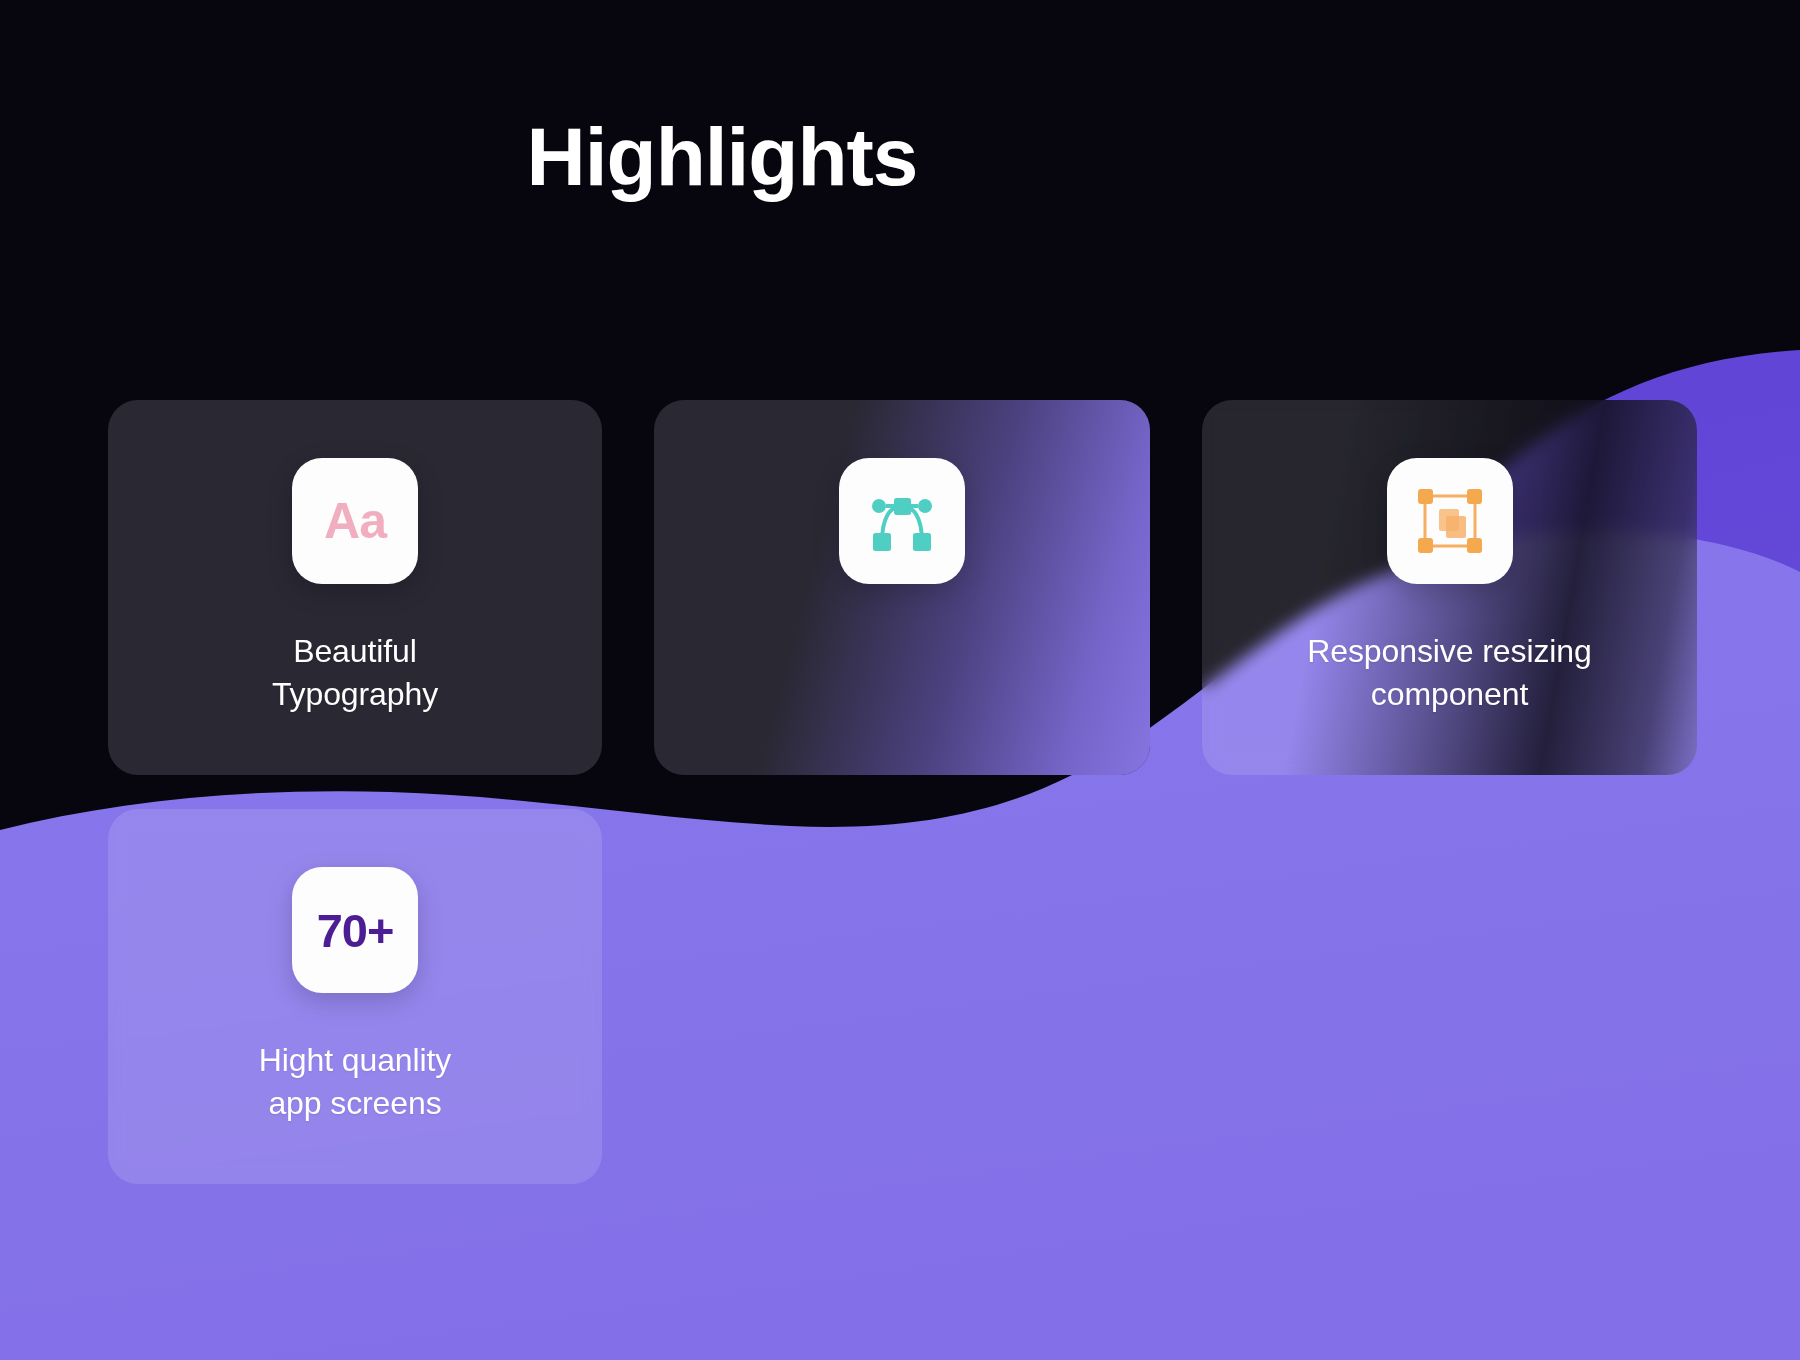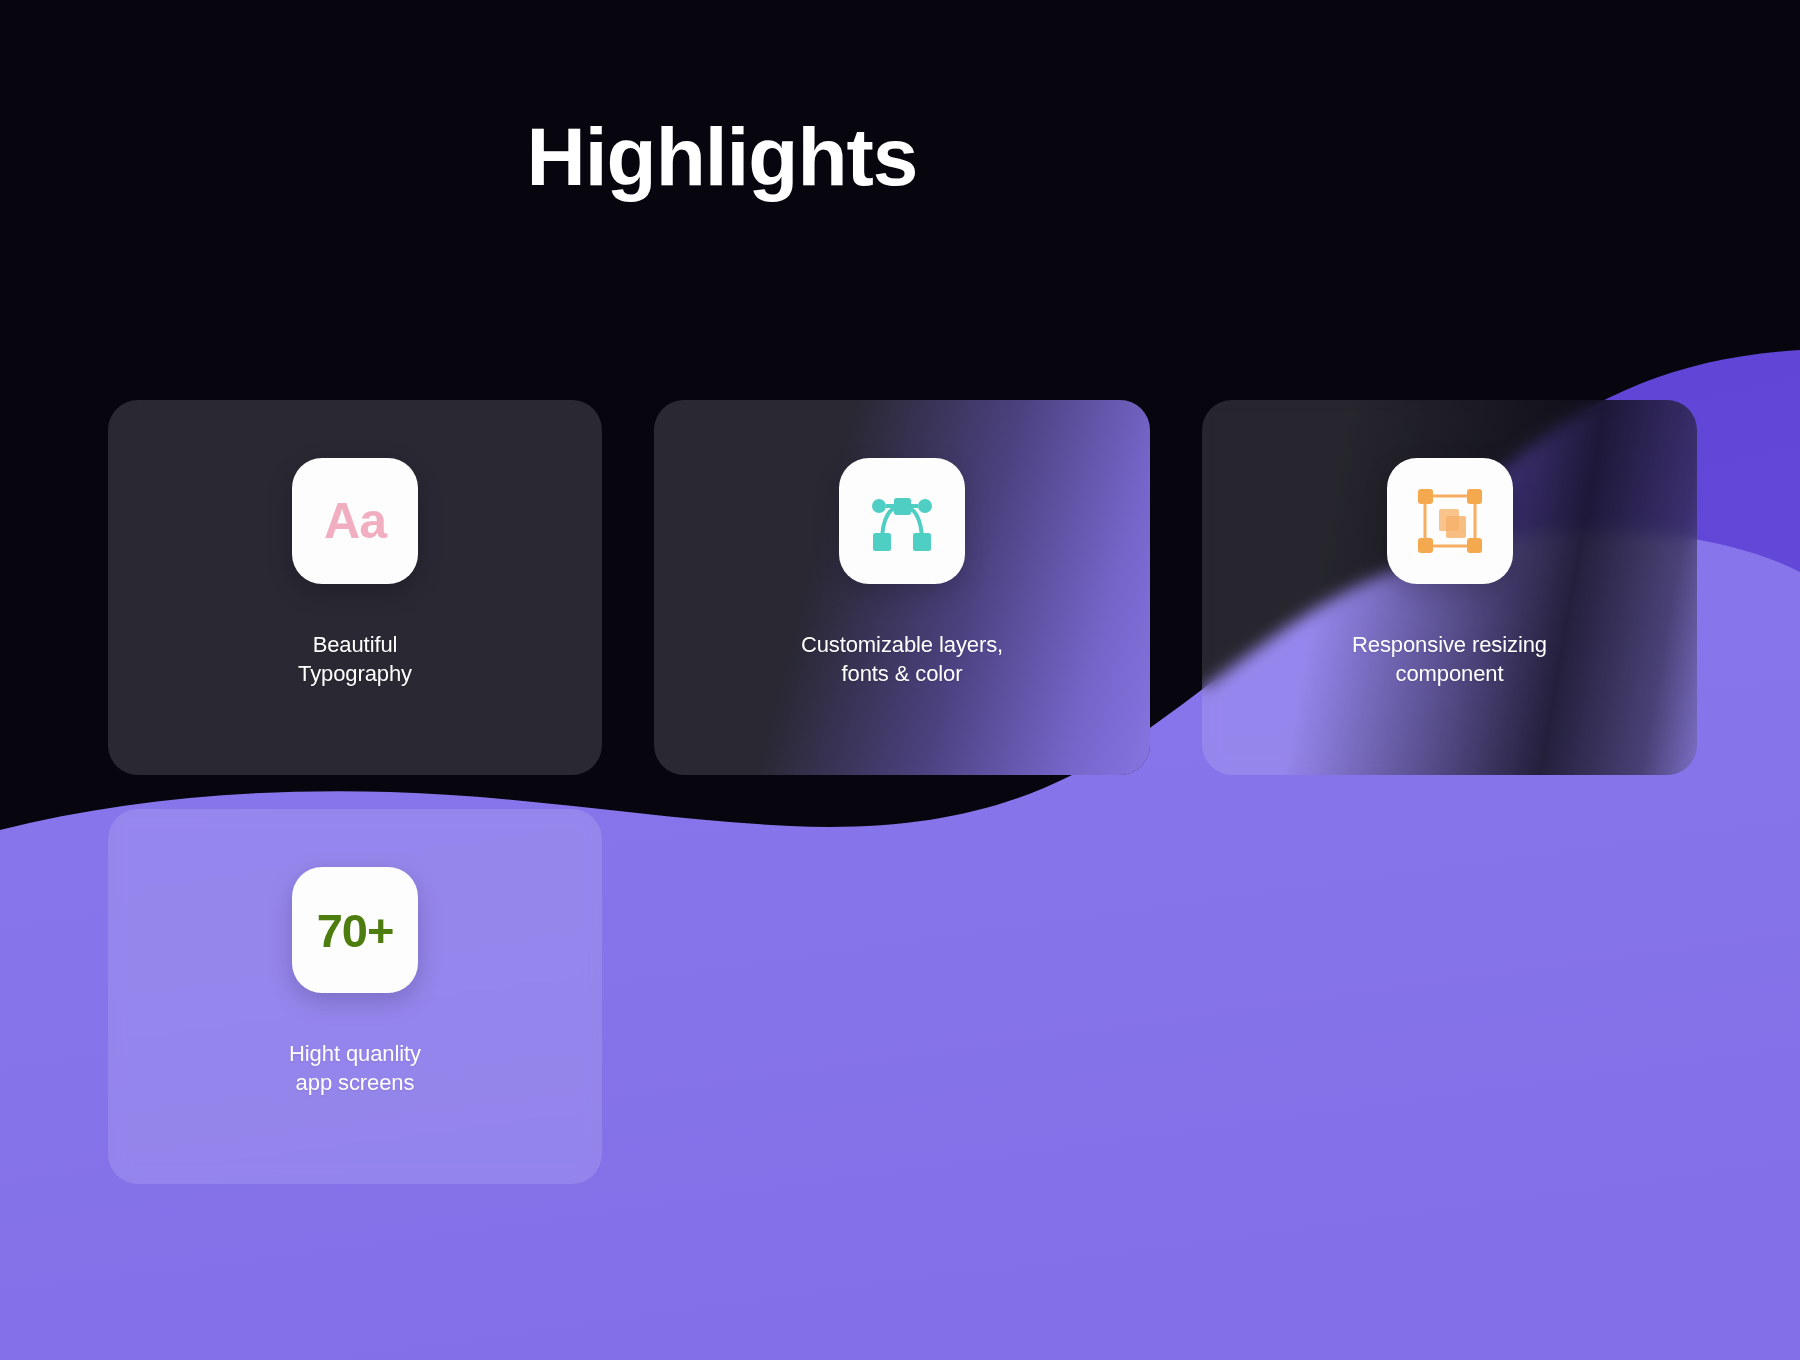--- a/index.html
+++ b/index.html
@@ -163,27 +163,27 @@
     flex: none;
   }
   .icon-tile svg { display: block; }
 
   .tile-text {
     font-weight: 700;
     line-height: 1;
     user-select: none;
   }
   .tile-text.aa  { font-size: 50px; color: #F0AEC0; letter-spacing: -1px; }
-  .tile-text.num { font-size: 47px; color: #4d7c0f; letter-spacing: -1px; }
+  .tile-text.num { font-size: 47px; color: #4c1d95; letter-spacing: -1px; }
 
   
   .card-label {
     margin-top: 46px;
     color: #FFFFFF;
-    font-size: 22px;
+    font-size: 32px;
     font-weight: 400;
     line-height: 1.34;
     text-align: center;
     white-space: pre-line;
     letter-spacing: -0.1px;
     text-shadow: 0 1px 2px rgba(0,0,0,0.10);
   }
 </style>
 </head>
 <body>
@@ -244,22 +244,20 @@
               <line x1="20" y1="16" x2="30" y2="16"></line>
               <line x1="42" y1="16" x2="52" y2="16"></line>
             </g>
             <circle cx="13" cy="16" r="7" fill="#4FCFC4"></circle>
             <circle cx="59" cy="16" r="7" fill="#4FCFC4"></circle>
             <rect x="28" y="8" width="17" height="17" rx="2.5" fill="#4FCFC4"></rect>
             <rect x="7" y="43" width="18" height="18" rx="2.5" fill="#4FCFC4"></rect>
             <rect x="47" y="43" width="18" height="18" rx="2.5" fill="#4FCFC4"></rect>
           </svg>
         </div>
-        <div class="card-label">Customizable layers,
-fonts &amp; color</div>
       </div>
     </div>
 
 
     <div class="card glass fade-dark-right">
       <div class="card-inner">
         <div class="icon-tile">
           <svg width="70" height="70" viewBox="0 0 70 70">
             <rect x="10" y="10" width="50" height="50" fill="none" stroke="#F5AE62" stroke-width="3"></rect>
             <rect x="24" y="23" width="20" height="22" rx="2" fill="#F9C48C"></rect>

